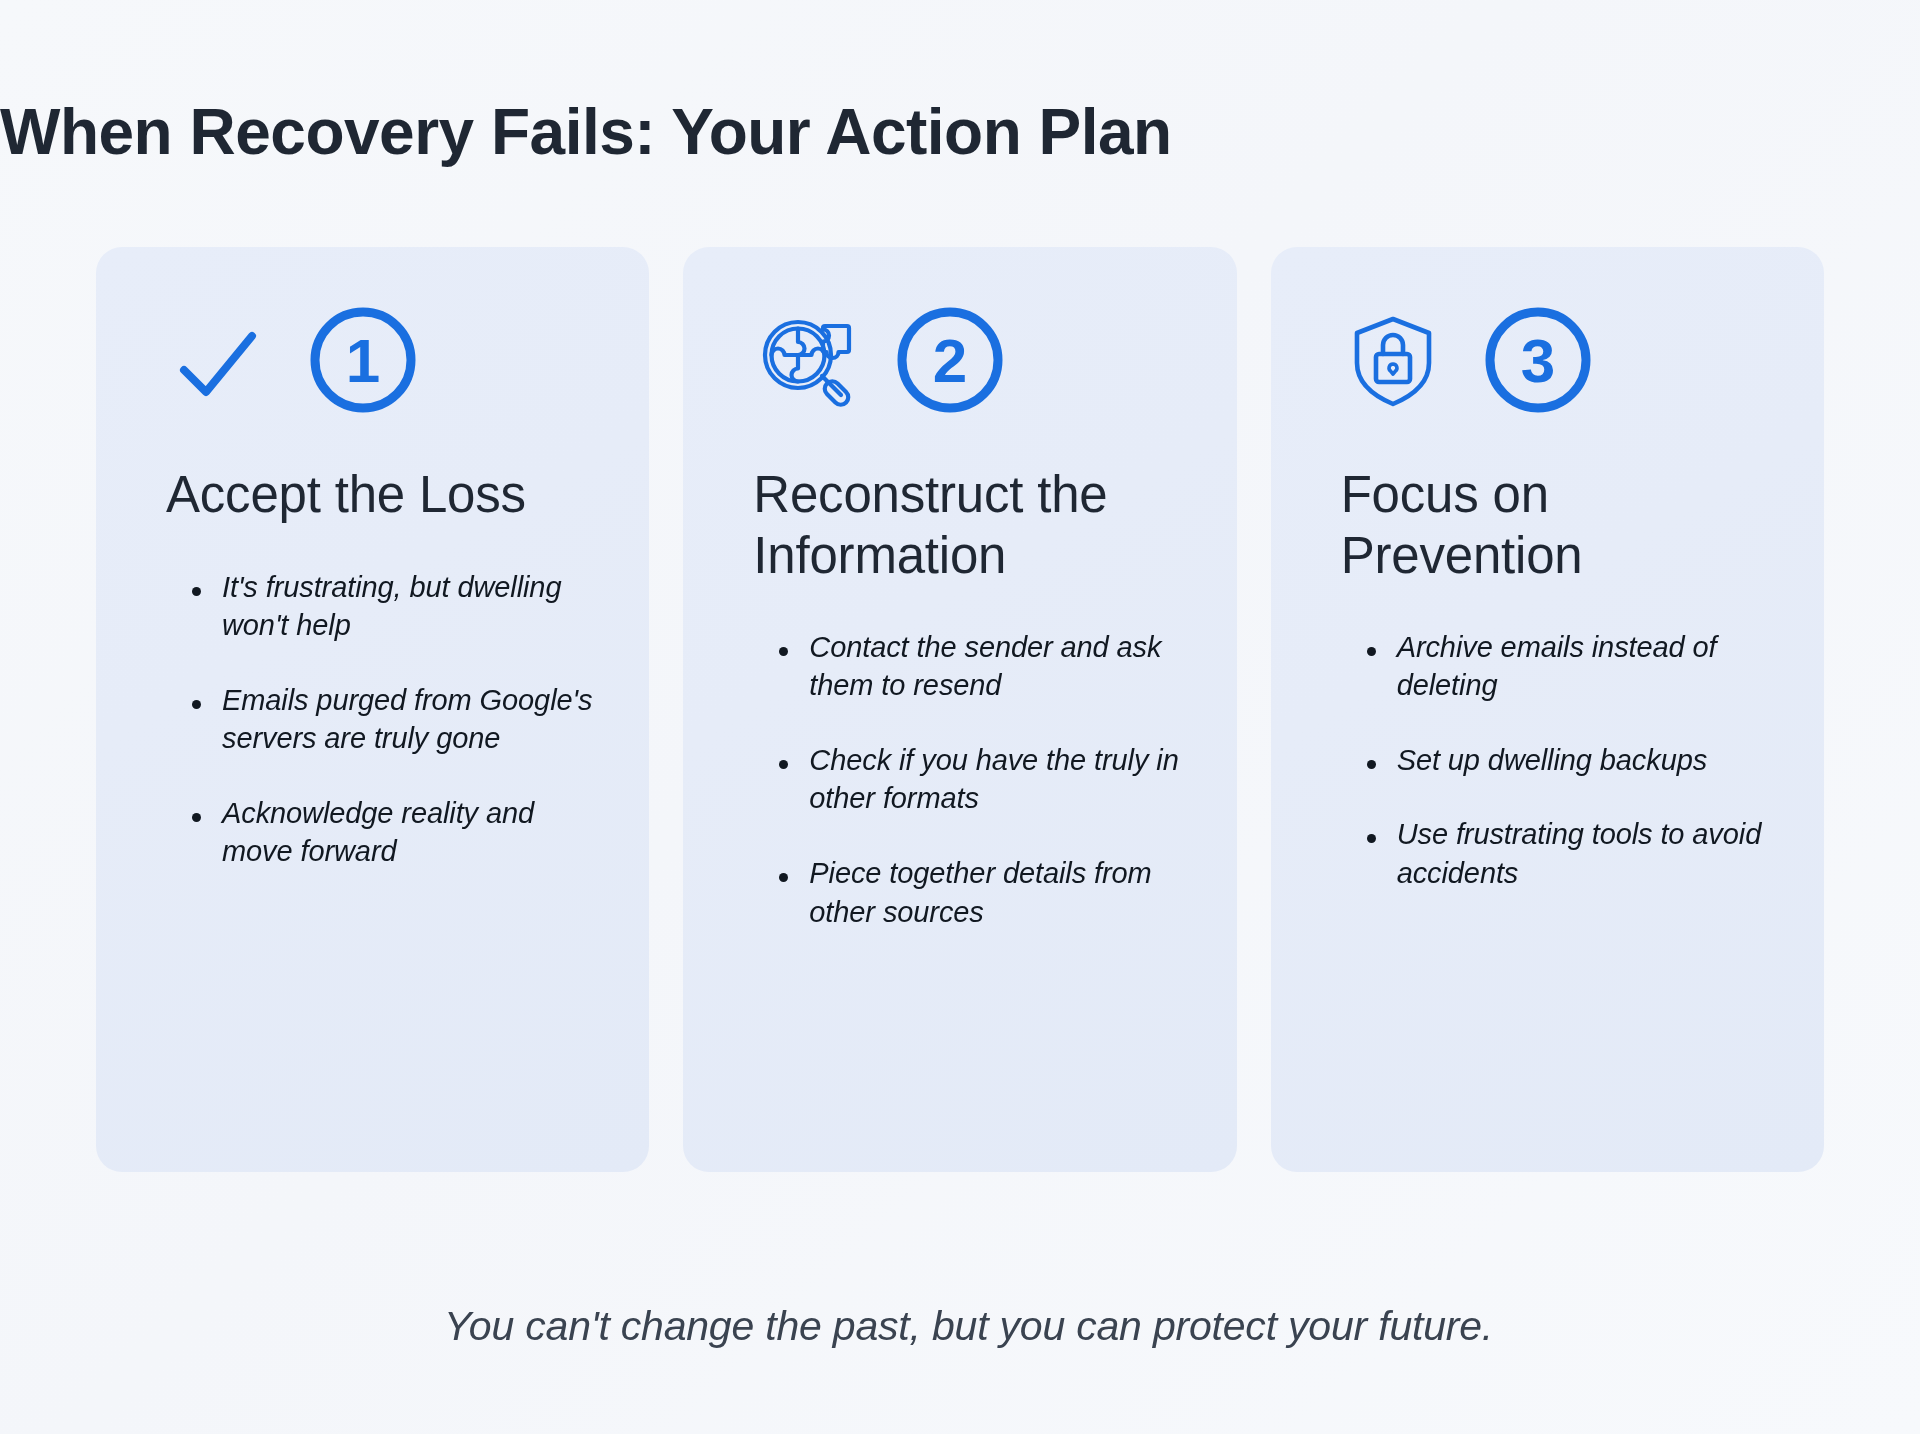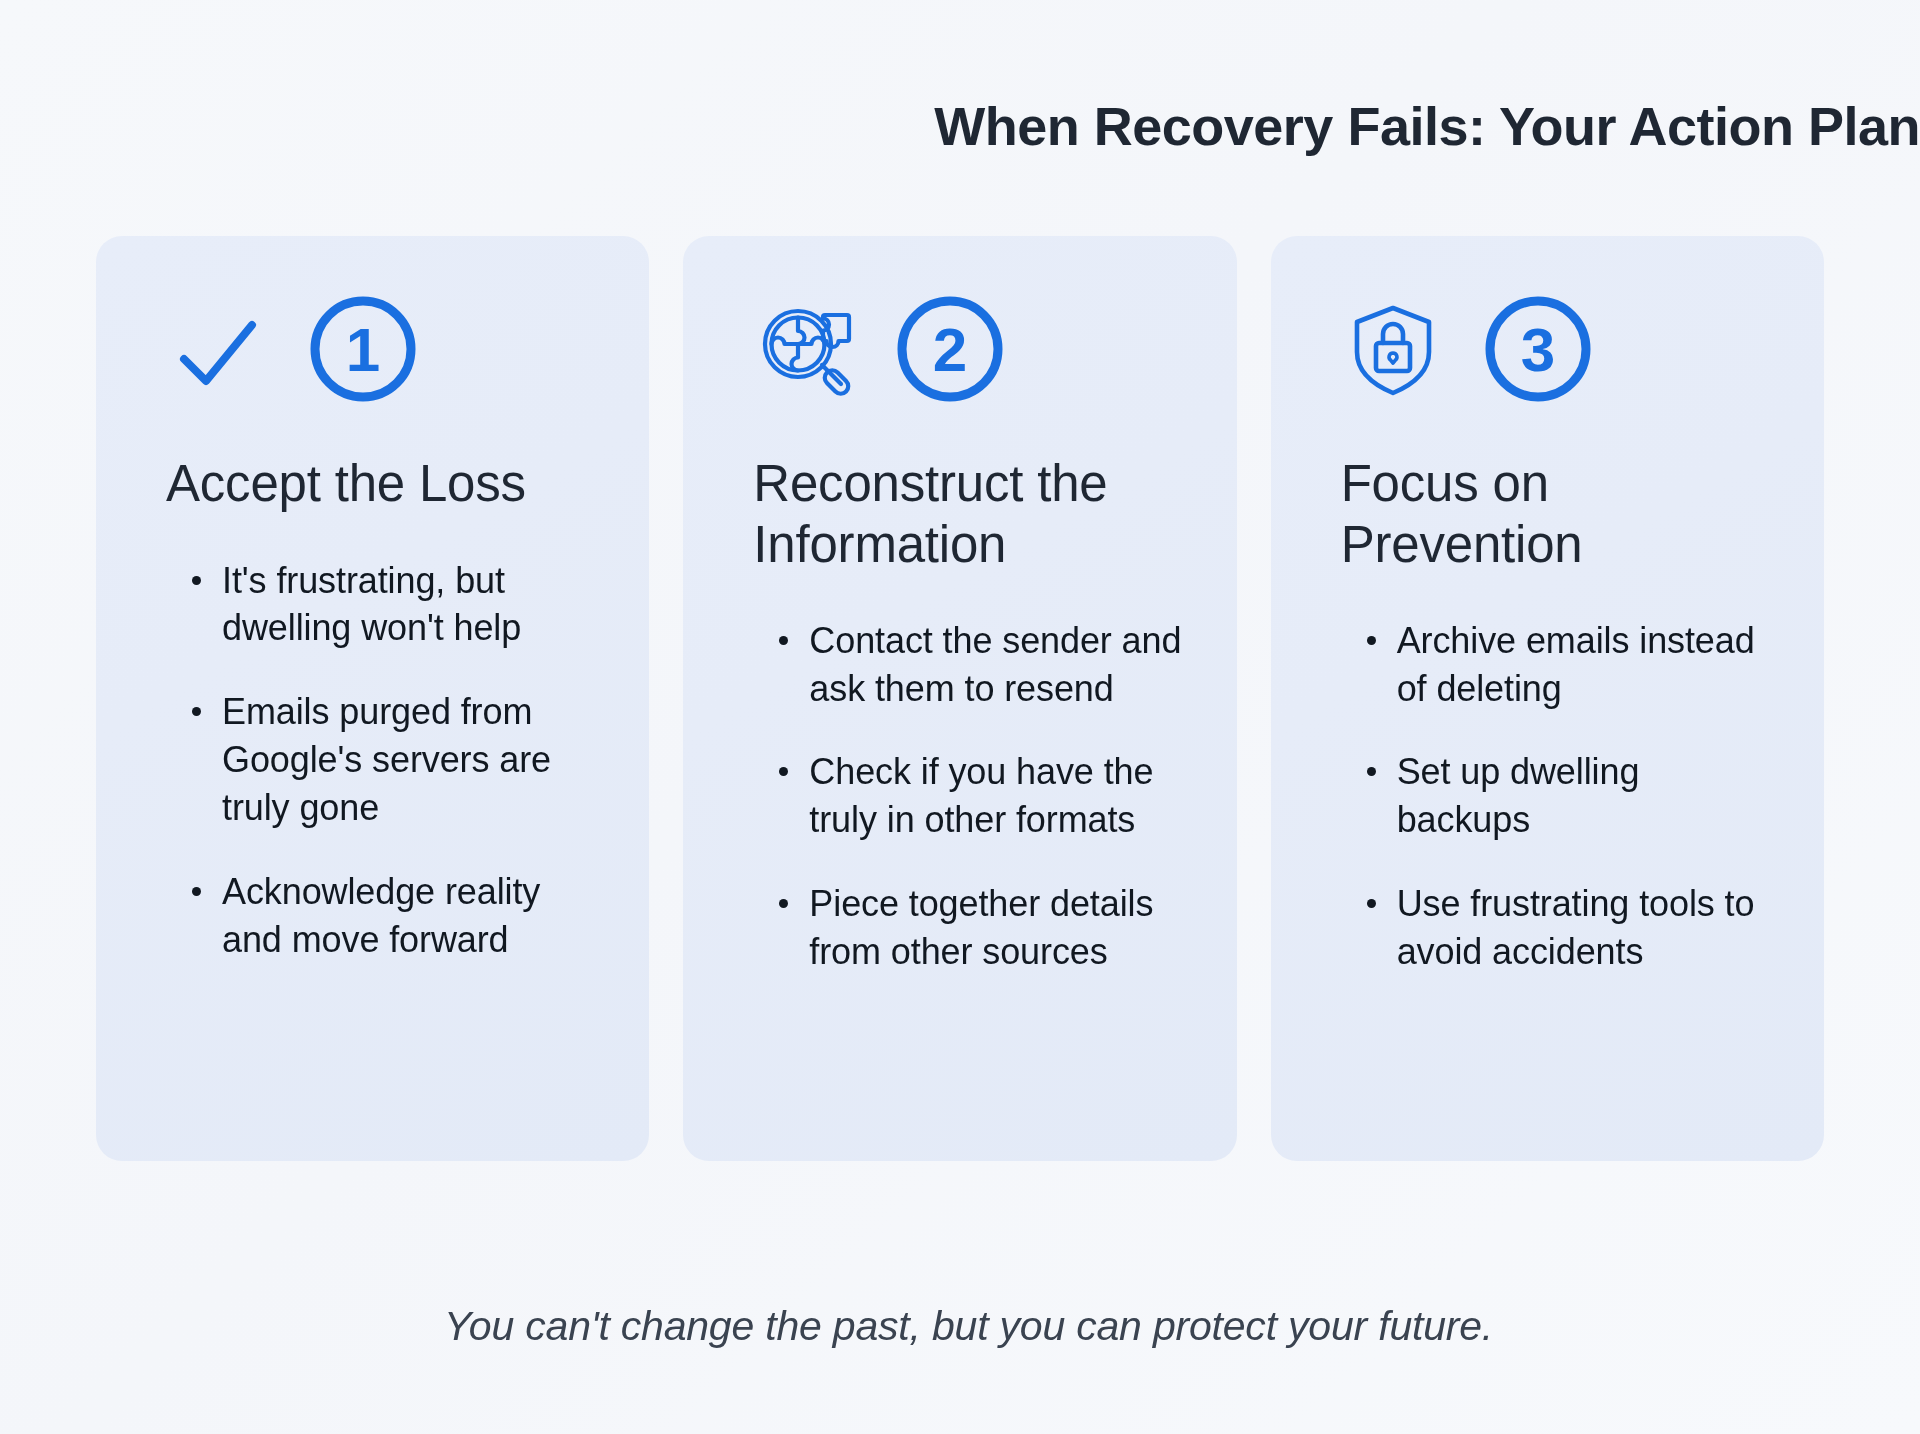--- a/index.html
+++ b/index.html
@@ -10,22 +10,22 @@
     -webkit-font-smoothing:antialiased;
   }
   .page {
     position:relative;
     width:1920px; height:1434px;
     background:linear-gradient(135deg,#f6f8fb 0%,#f4f6fa 45%,#f7f9fc 100%);
     padding:0;
     overflow:hidden;
   }
   .title {
-    text-align:right;
-    font-size:54px;
+    text-align:left;
+    font-size:64px;
     font-weight:700;
     color:#1f2733;
     letter-spacing:-0.5px;
     padding-top:97px;
     line-height:1.1;
   }
   .cards {
     display:flex;
     justify-content:center;
     gap:34px;
@@ -59,26 +59,27 @@
     padding-left:26px;
     letter-spacing:-0.2px;
   }
   .bullets {
     margin-top:42px;
     padding-left:52px;
     list-style:none;
   }
   .bullets li {
     position:relative;
-    font-size:36px;
+    font-size:29px;
     line-height:1.33;
     color:#111821;
     margin-bottom:36px;
     padding-left:30px;
     letter-spacing:-0.1px;
+    font-style:italic;
   }
   .bullets li:last-child { margin-bottom:0; }
   .bullets li::before {
     content:"";
     position:absolute;
     left:0; top:19px;
     width:9px; height:9px;
     border-radius:50%;
     background:#111821;
   }

